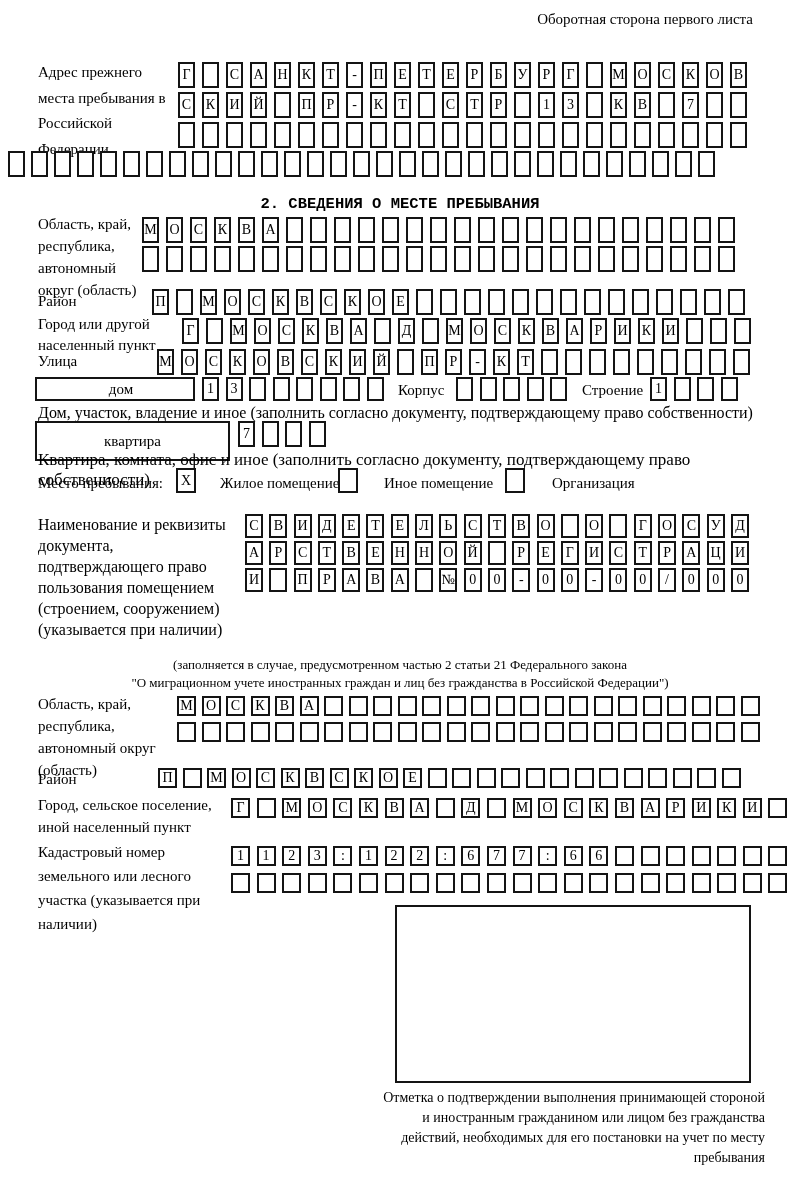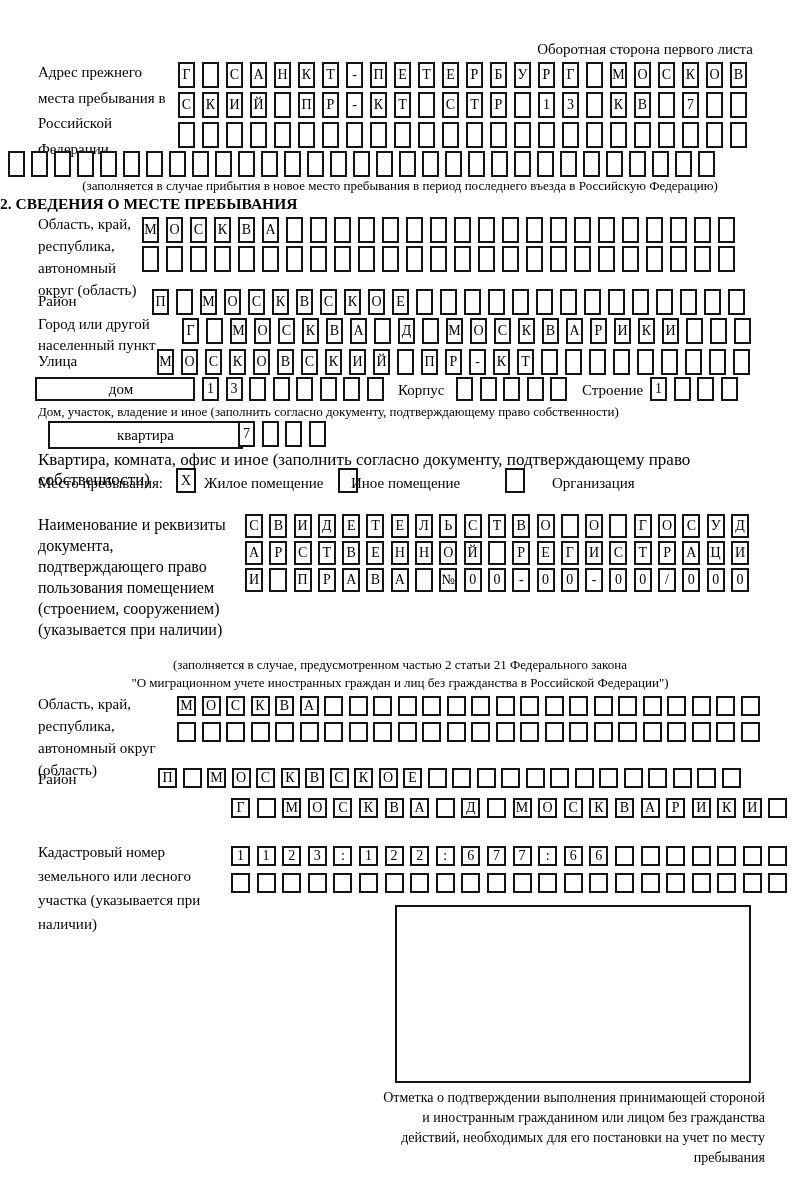--- a/index.html
+++ b/index.html
@@ -4,21 +4,21 @@
 <style>
   html,body{margin:0;padding:0;background:#fff;}
   #page{
     position:relative;width:800px;height:1180px;background:#fff;
     font-family:"Liberation Serif","DejaVu Serif",serif;color:#000;overflow:hidden;
   }
   .abs{position:absolute;}
   .lbl{font-size:15px;line-height:24px;}
   .lbl-sm{font-size:16px;line-height:21px;}
   .note{font-size:13px;line-height:17px;text-align:center;width:800px;left:0;}
-  .title{font-size:15.5px;font-weight:bold;text-align:left;width:800px;left:0;}
+  .title{font-size:15.5px;font-weight:bold;text-align:center;width:800px;left:0;font-family:Liberation Mono, monospace;}
   .cells{display:flex;gap:7px;}
   .cell{
     flex:none;width:17px;height:26px;border:2px solid #141414;box-sizing:border-box;
     display:flex;align-items:center;justify-content:center;
     font-size:14px;line-height:1;background:#fff;
   }
   .cells.h24 .cell{height:24px;}
   .cells.doc{gap:6.3px;}
   .cells.doc .cell{width:18px;height:24px;}
   .cells.fact{gap:5.5px;}
@@ -34,21 +34,21 @@
     display:flex;align-items:center;justify-content:center;font-size:14px;
   }
   .stamp{border:2px solid #141414;box-sizing:border-box;background:#fff;}
   .caption{font-size:14px;line-height:20px;text-align:right;}
 </style>
 </head>
 <body>
 
 <div id="page">
 
-  <div class="abs lbl" style="top:37px;right:47px;">Оборотная сторона первого листа</div>
+  <div class="abs lbl" style="top:7px;right:47px;">Оборотная сторона первого листа</div>
 
   <div class="abs lbl" style="top:60px;left:38px;width:138px;line-height:25.5px;">Адрес прежнего места пребывания в Российской Федерации</div>
   <div class="abs cells" style="top:62px;left:178px;">
       <span class="cell">Г</span>
       <span class="cell"></span>
       <span class="cell">С</span>
       <span class="cell">А</span>
       <span class="cell">Н</span>
       <span class="cell">К</span>
       <span class="cell">Т</span>
@@ -148,21 +148,20 @@
       <span class="cell"></span>
       <span class="cell"></span>
       <span class="cell"></span>
       <span class="cell"></span>
       <span class="cell"></span>
       <span class="cell"></span>
       <span class="cell"></span>
       <span class="cell"></span>
       <span class="cell"></span>
     </div>
-  <div class="abs note" style="top:177px;">(заполняется в случае прибытия в новое место пребывания в период последнего въезда в Российскую Федерацию)</div>
 
   <div class="abs title" style="top:195px;">2. СВЕДЕНИЯ О МЕСТЕ ПРЕБЫВАНИЯ</div>
 
   <div class="abs lbl" style="top:213px;left:38px;width:112px;line-height:22px;">Область, край, республика, автономный округ (область)</div>
   <div class="abs cells" style="top:217px;left:142px;">
       <span class="cell">М</span>
       <span class="cell">О</span>
       <span class="cell">С</span>
       <span class="cell">К</span>
       <span class="cell">В</span>
@@ -320,36 +319,36 @@
       <span class="cell"></span>
       <span class="cell"></span>
     </div>
   <div class="abs lbl" style="top:378px;left:582px;">Строение</div>
   <div class="abs cells h24" style="top:377px;left:650px;gap:6.5px;">
       <span class="cell">1</span>
       <span class="cell"></span>
       <span class="cell"></span>
       <span class="cell"></span>
     </div>
-  <div class="abs" style="top:404px;left:38px;font-size:13px;">Дом, участок, владение и иное (заполнить согласно документу, подтверждающему право собственности)</div>
-
-  <div class="abs rect-label" style="top:421px;left:48px;width:195px;height:28px;">квартира</div>
+  <div class="abs" style="top:404px;left:38px;font-size:16px;">Дом, участок, владение и иное (заполнить согласно документу, подтверждающему право собственности)</div>
+
+  <div class="abs rect-label" style="top:421px;left:35px;width:195px;height:40px;">квартира</div>
   <div class="abs cells" style="top:421px;left:238px;gap:6.5px;">
       <span class="cell">7</span>
       <span class="cell"></span>
       <span class="cell"></span>
       <span class="cell"></span>
     </div>
   <div class="abs" style="top:450px;left:38px;font-size:17px;">Квартира, комната, офис и иное (заполнить согласно документу, подтверждающему право собственности)</div>
 
   <div class="abs lbl" style="top:471px;left:38px;">Место пребывания:</div>
   <div class="abs checkbox" style="top:468px;left:176px;">X</div>
-  <div class="abs lbl" style="top:471px;left:204px;">Жилое помещение</div>
+  <div class="abs lbl" style="top:471px;left:220px;">Жилое помещение</div>
   <div class="abs checkbox" style="top:468px;left:338px;"></div>
-  <div class="abs lbl" style="top:471px;left:351px;">Иное помещение</div>
+  <div class="abs lbl" style="top:471px;left:384px;">Иное помещение</div>
   <div class="abs checkbox" style="top:468px;left:505px;"></div>
   <div class="abs lbl" style="top:471px;left:552px;">Организация</div>
 
   <div class="abs lbl-sm" style="top:514px;left:38px;width:202px;">Наименование и реквизиты документа, подтверждающего право пользования помещением (строением, сооружением) (указывается при наличии)</div>
   <div class="abs cells doc" style="top:514px;left:245px;">
       <span class="cell">С</span>
       <span class="cell">В</span>
       <span class="cell">И</span>
       <span class="cell">Д</span>
       <span class="cell">Е</span>
@@ -495,20 +494,21 @@
       <span class="cell"></span>
       <span class="cell"></span>
       <span class="cell"></span>
       <span class="cell"></span>
       <span class="cell"></span>
       <span class="cell"></span>
       <span class="cell"></span>
       <span class="cell"></span>
     </div>
 
+  <div class="abs lbl" style="top:794px;left:38px;width:200px;line-height:22px;">Город, сельское поселение, иной населенный пункт</div>
   <div class="abs cells factwide" style="top:798px;left:231px;">
       <span class="cell">Г</span>
       <span class="cell"></span>
       <span class="cell">М</span>
       <span class="cell">О</span>
       <span class="cell">С</span>
       <span class="cell">К</span>
       <span class="cell">В</span>
       <span class="cell">А</span>
       <span class="cell"></span>

